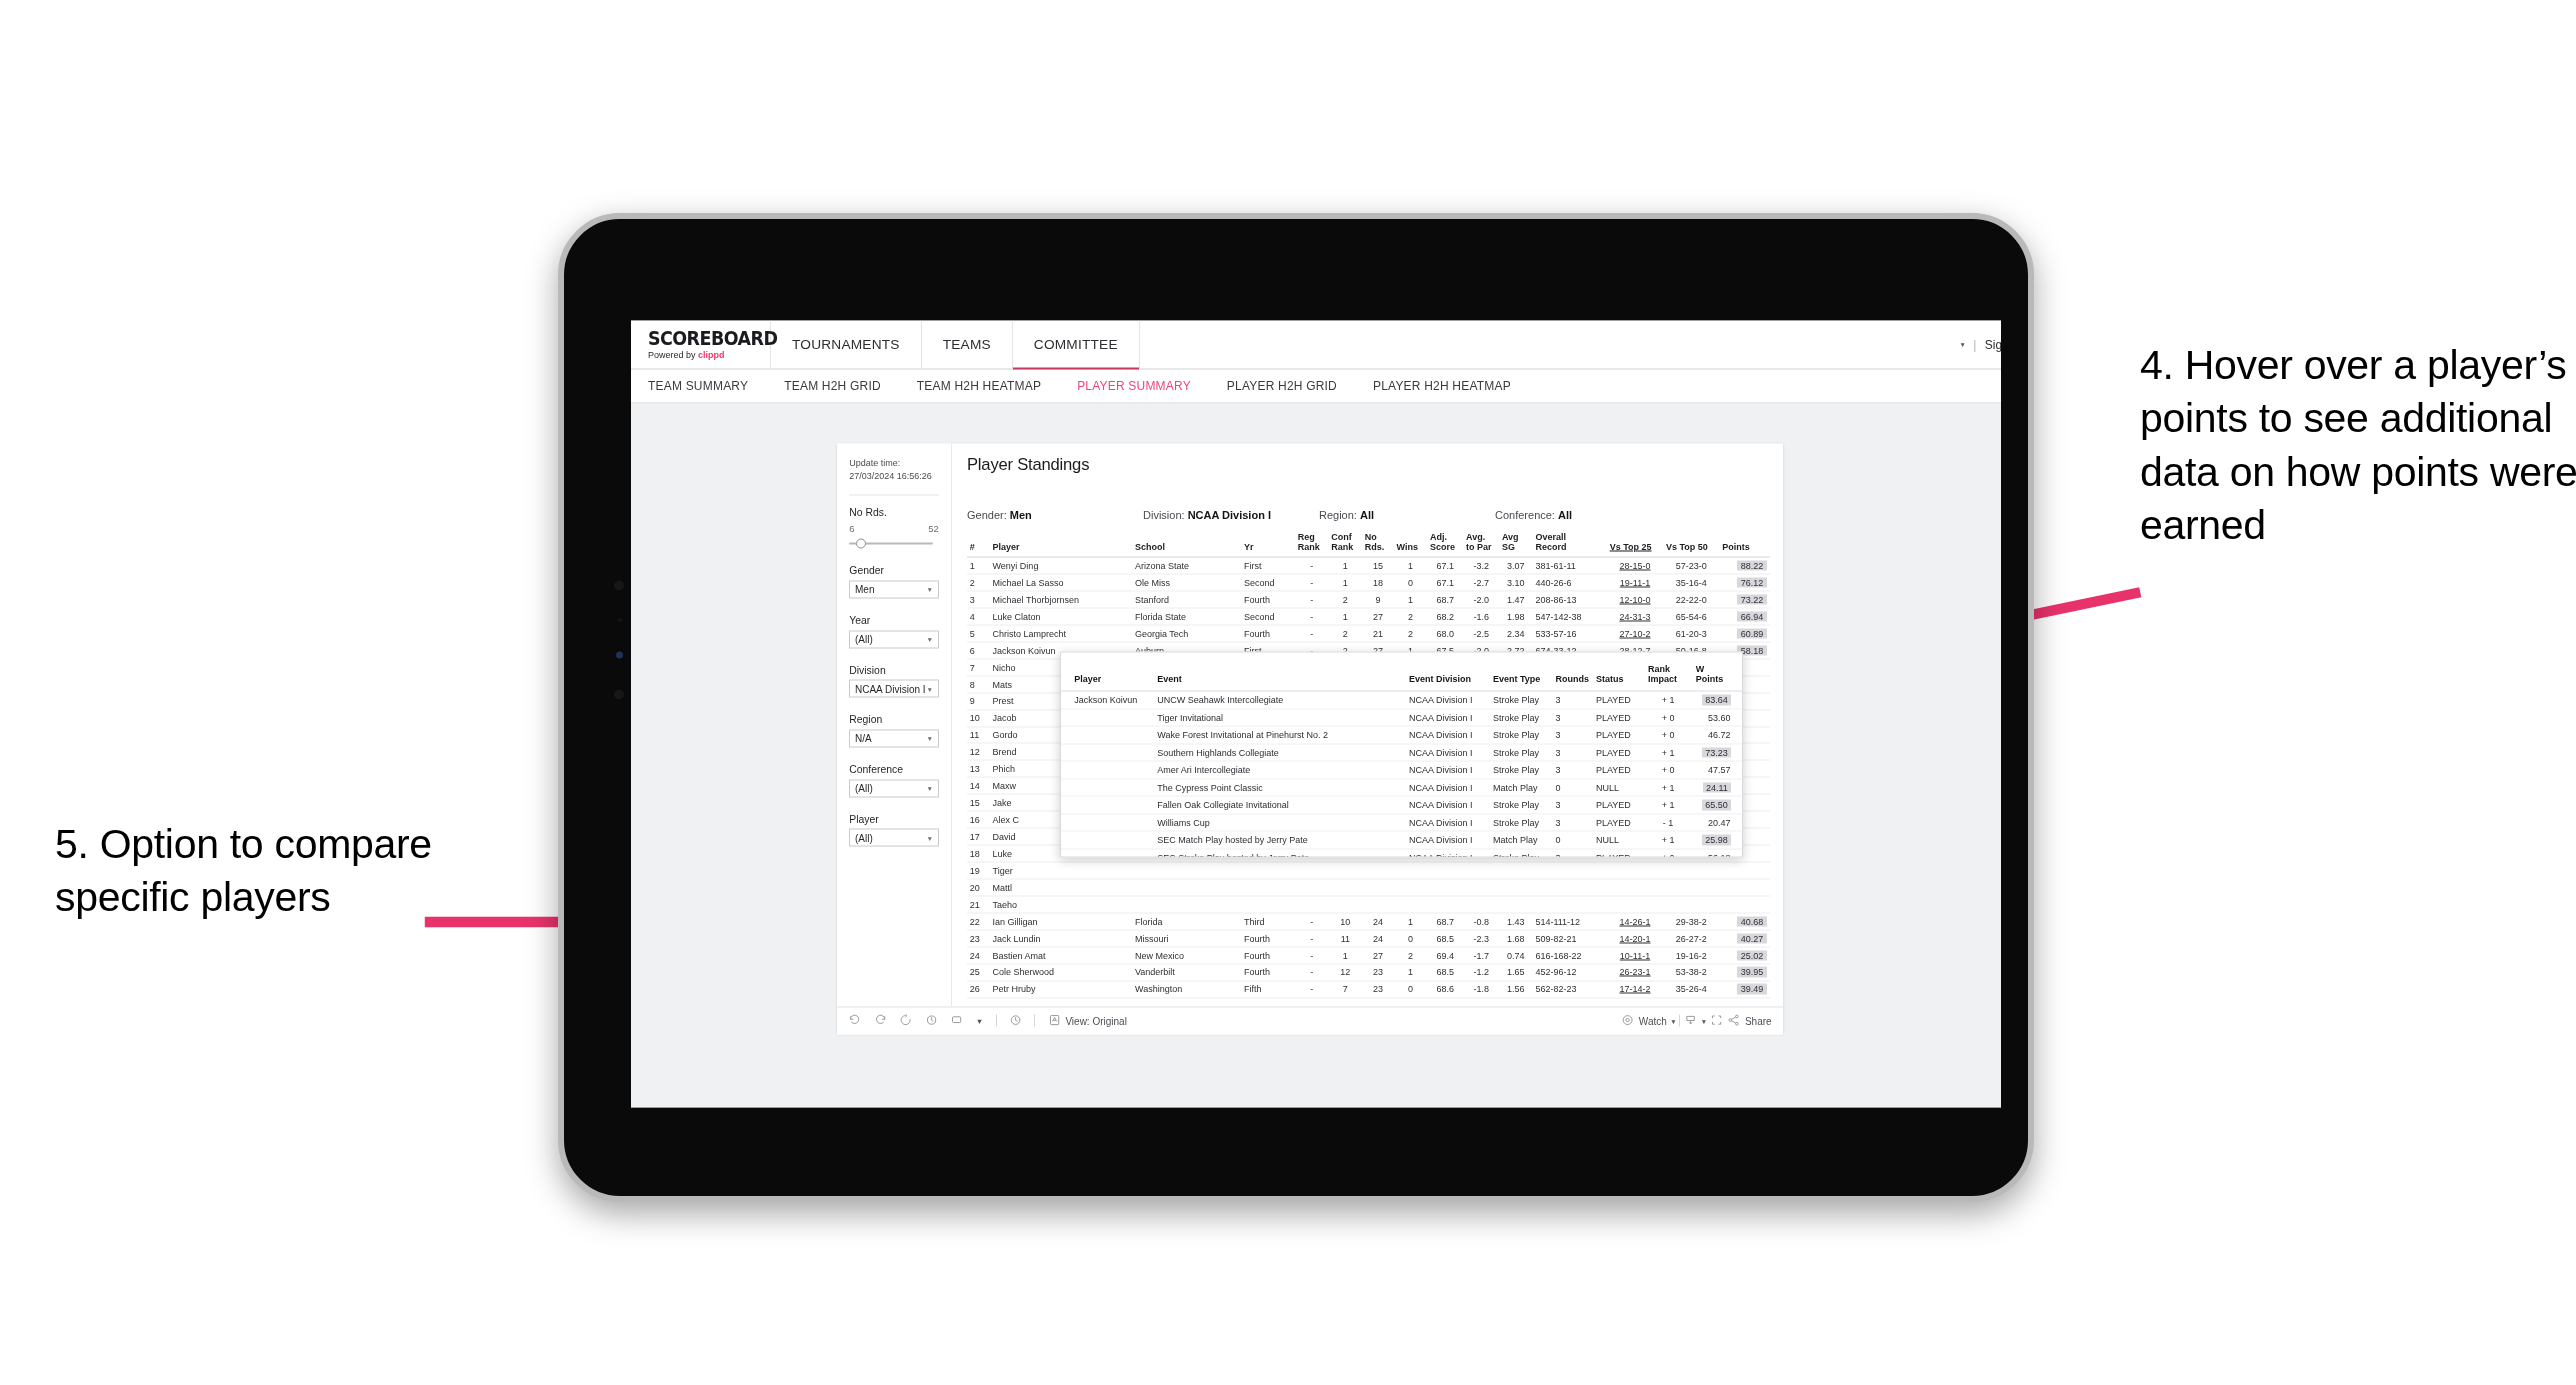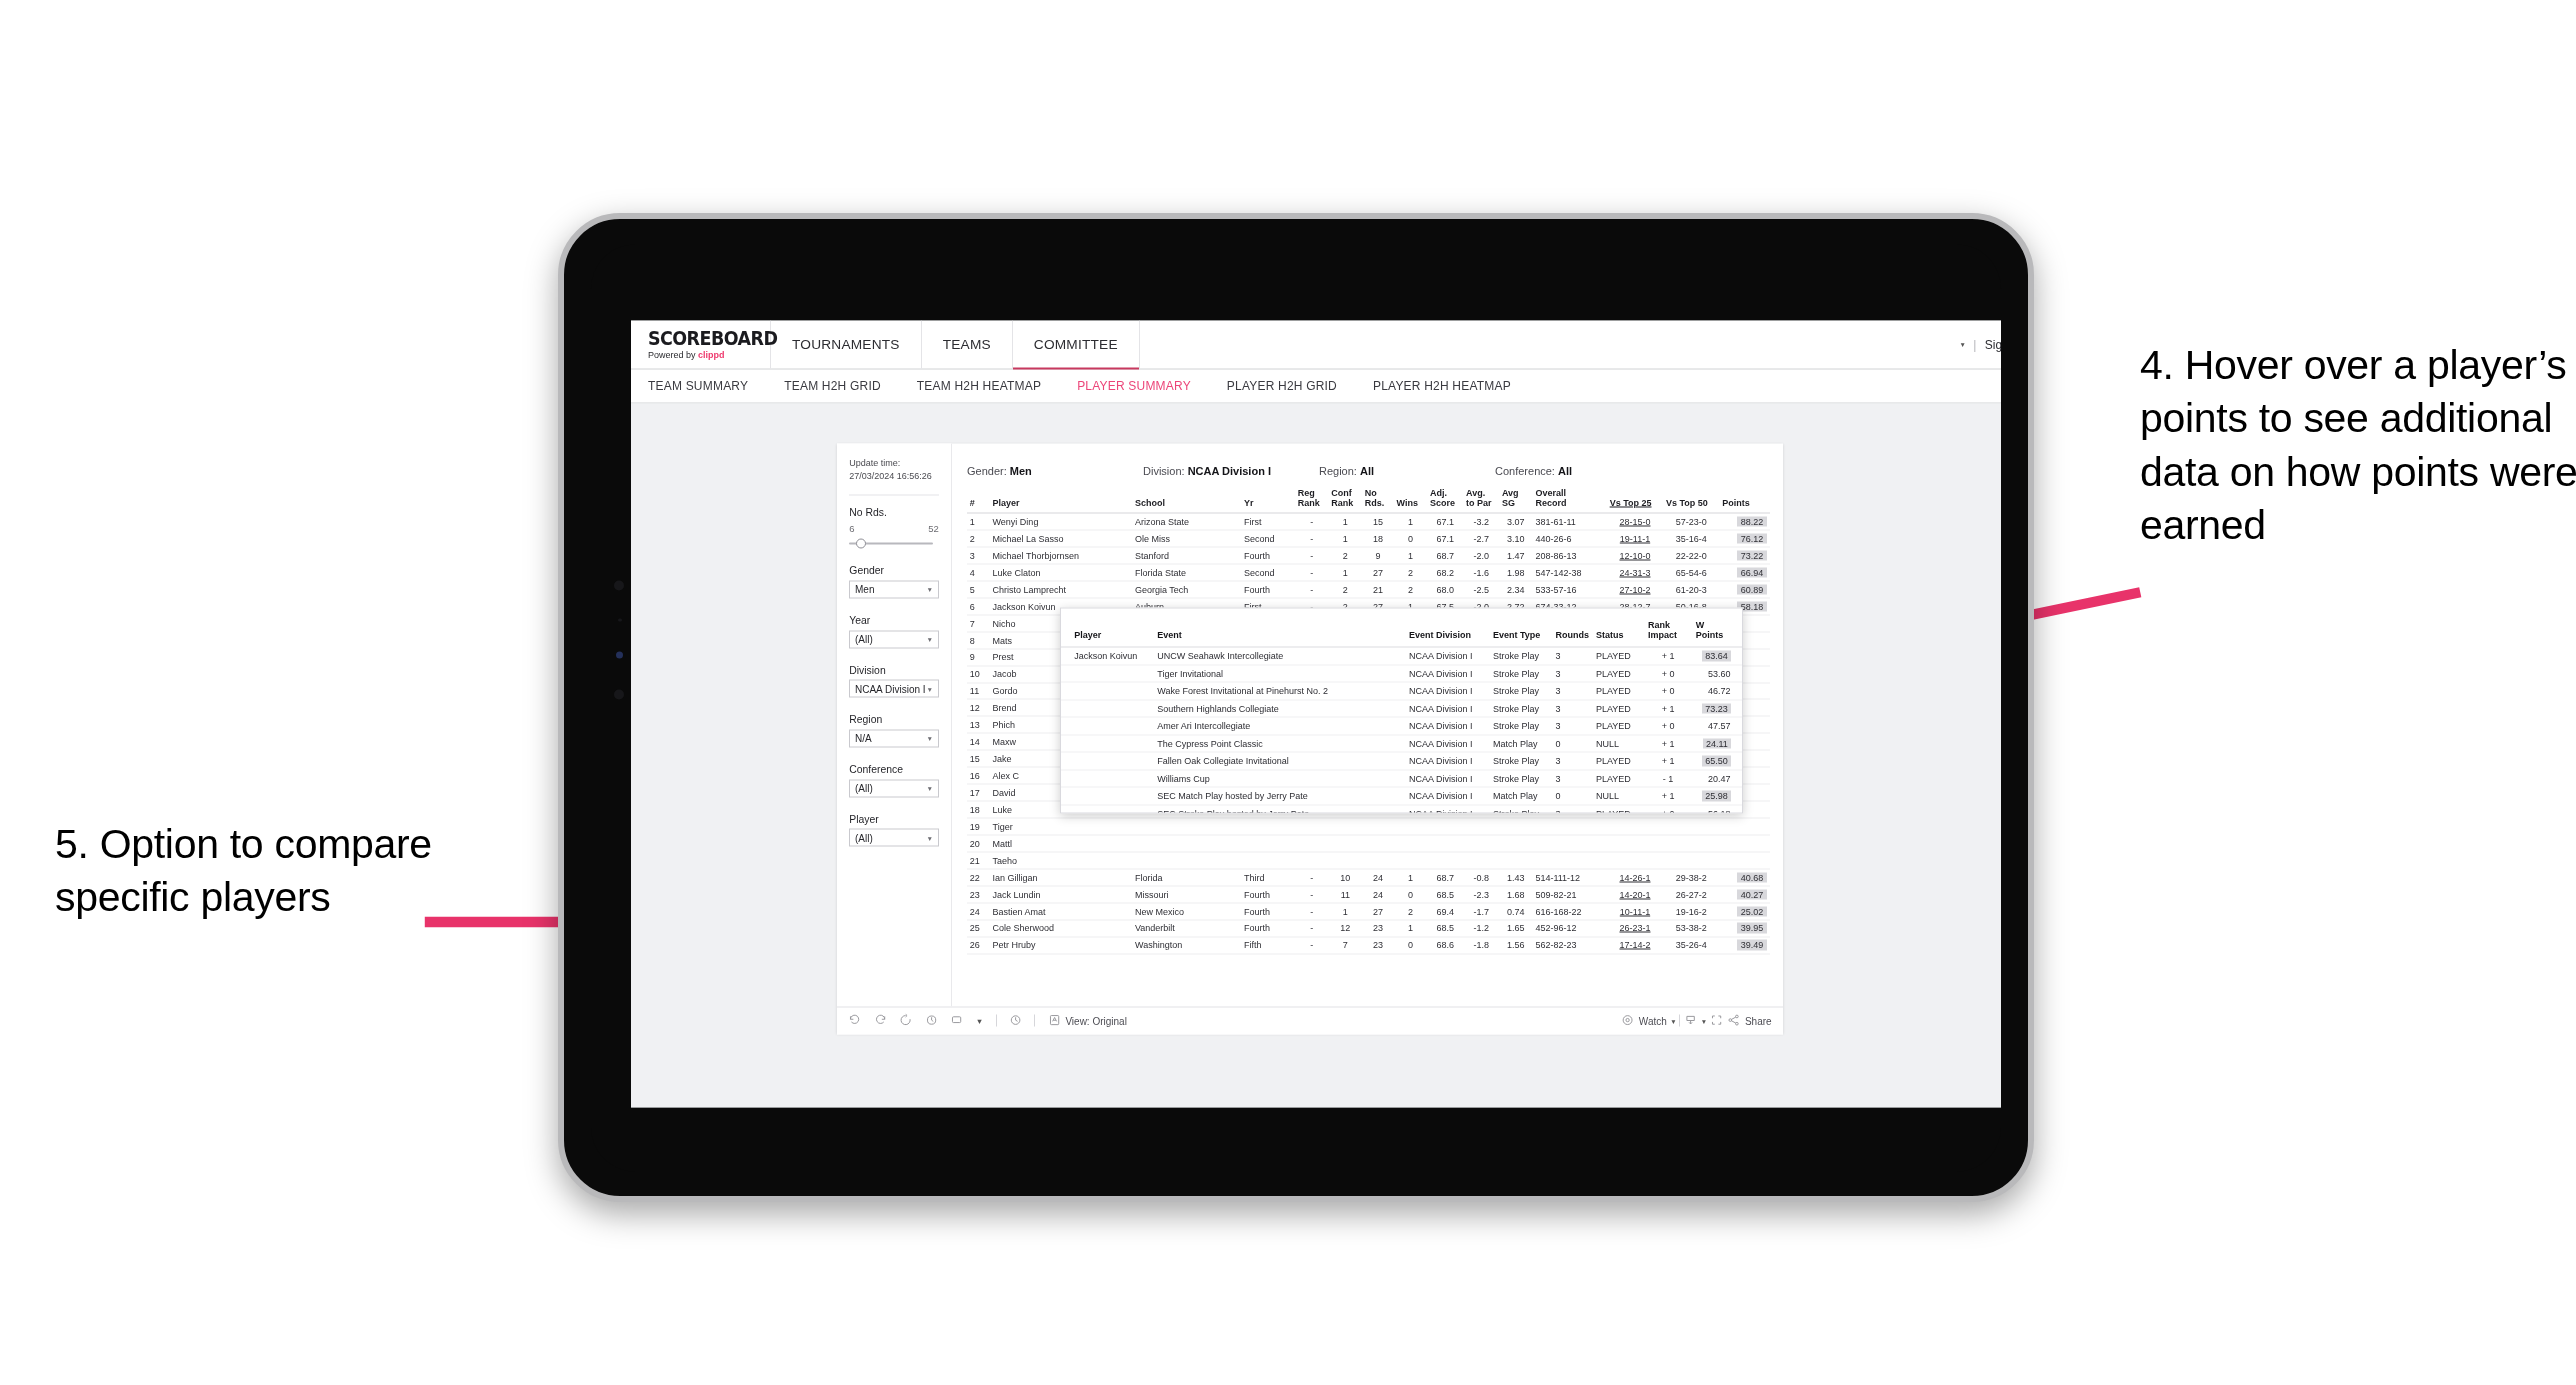--- a/index.html
+++ b/index.html
@@ -147,21 +147,21 @@
   }
   .select .cv { font-size: 6.6px; color: #6d6d73; }
 
   
   .panel { flex: 1; min-width: 0; display: flex; flex-direction: column; padding: 11.4px 13.2px 0 15px; }
   .panel-title { font-size: 16.6px; color: #1b1b20; font-weight: 400; letter-spacing: -0.2px; }
   .panel-filters {
     display: flex; gap: 0; margin: 10.4px 0 9.5px;
     font-size: 11px; color: #4a4a51;
   }
-  .pf { width: 176px; }
+  .pf { width: 176px; margin-top: 24px; }
   .pf b { color: #141418; font-weight: 700; }
 
   
   .tbl-wrap { position: relative; flex: 1; min-height: 0; overflow: hidden; }
   table.grid { width: 100%; border-collapse: collapse; table-layout: fixed; }
   table.grid th {
     font-size: 9px; font-weight: 700; color: #1d1d22;
     text-align: left; vertical-align: bottom;
     padding: 1.9px 2.8px 4.7px 2.8px; line-height: 1.1;
     border-bottom: 0.9px solid #d6d6da;
@@ -378,20 +378,21 @@
                 <div class="f-group">
                   <div class="f-label">Player</div>
                   <div class="select">
                     <span>(All)</span>
                     <span class="cv">▼</span>
                   </div>
                 </div>
               </div>
 
               <div class="panel">
+                <div class="panel-title">Player Standings</div>
 
                 <div class="panel-filters">
                   <div class="pf">
                     <span>Gender:</span>
                     <b>Men</b>
                   </div>
                   <div class="pf">
                     <span>Division:</span>
                     <b>NCAA Division I</b>
                   </div>

